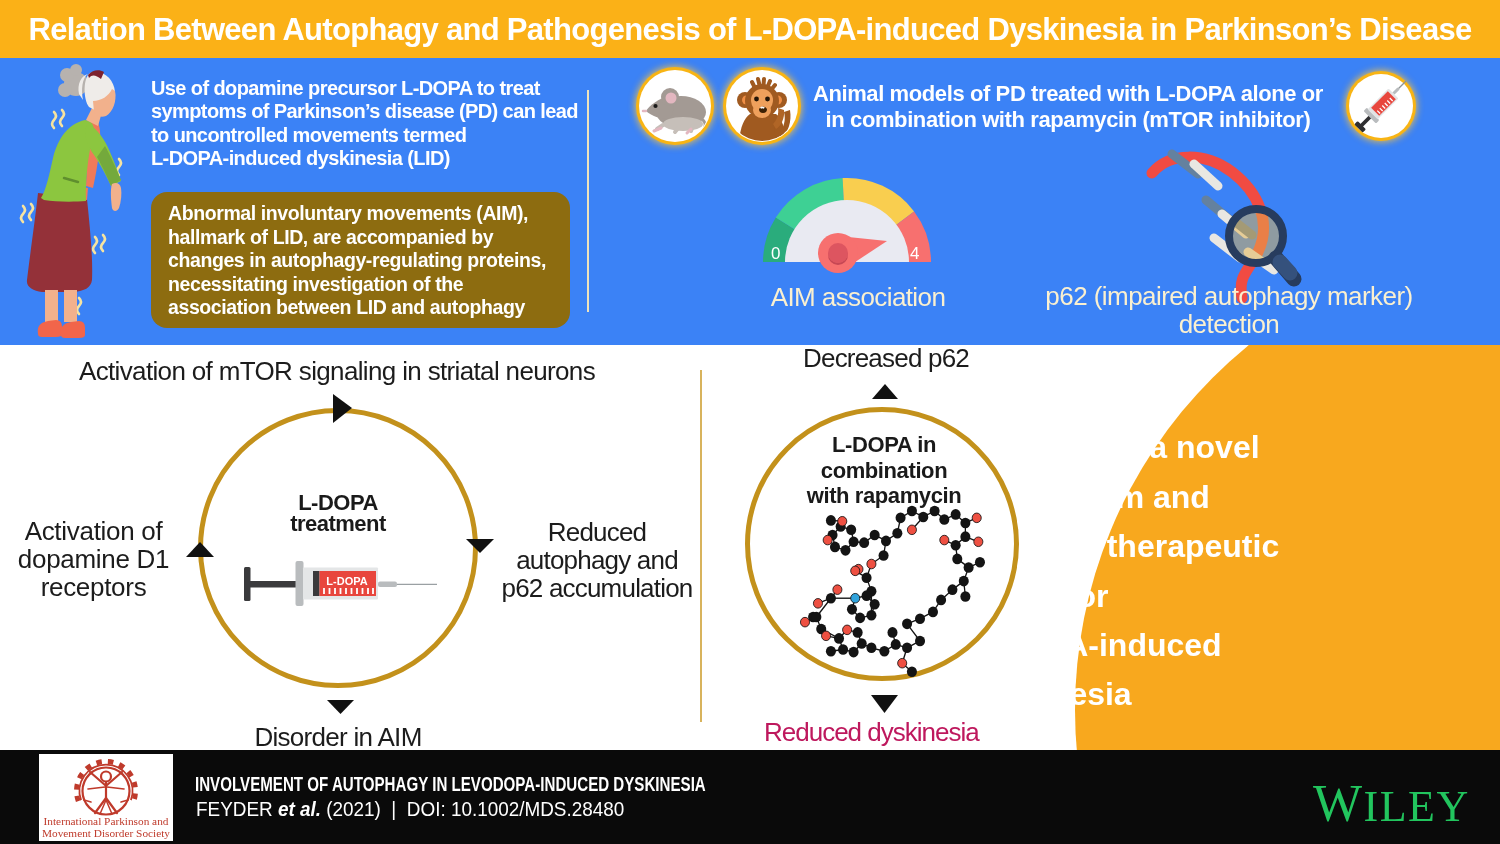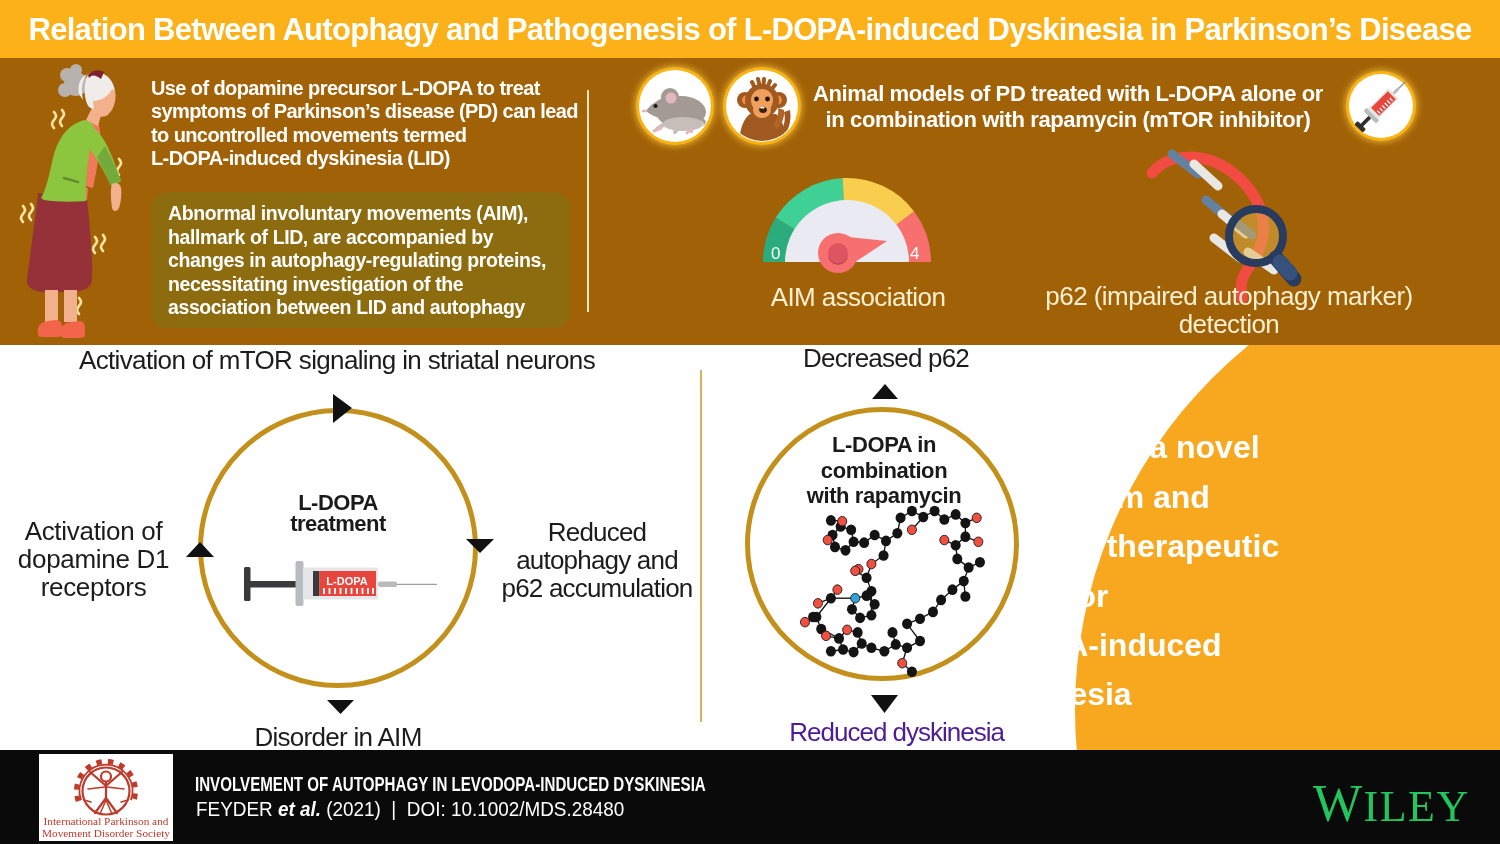--- a/index.html
+++ b/index.html
@@ -2,45 +2,45 @@
 <html><head>
 <meta charset="utf-8">
 <style>
   html,body{margin:0;padding:0;}
   #page{position:relative;width:1500px;height:844px;overflow:hidden;
         font-family:"Liberation Sans",sans-serif;background:#fff;}
   .abs{position:absolute;}
   #hdr{left:0;top:0;width:1500px;height:58px;background:#fbb117;}
   #hdr .t{position:absolute;left:0;top:12px;width:1500px;text-align:center;
       color:#fff;font-weight:bold;font-size:31px;letter-spacing:-0.7px;}
-  #gold{left:0;top:58px;width:1500px;height:287px;background:#a16207;}
+  #gold{left:0;top:58px;width:1500px;height:287px;background:#3b82f6;}
   #white{left:0;top:345px;width:1500px;height:405px;background:#ffffff;}
   #foot{left:0;top:750px;width:1500px;height:94px;background:#0a0a0a;}
   #para1{left:151px;top:19px;width:460px;color:#fff;font-weight:bold;
       font-size:20px;line-height:23.4px;letter-spacing:-0.6px;}
   #dbox{left:151px;top:134px;width:419px;height:136px;background:#8d6c10;border-radius:16px;}
   #dboxtxt{left:168px;top:144px;width:400px;color:#fff;font-weight:bold;
       font-size:19.5px;line-height:23.6px;letter-spacing:-0.4px;}
   #vdiv1{left:587px;top:32px;width:2px;height:222px;background:#efe3bc;}
   #rhead{left:808px;top:23px;width:520px;text-align:center;color:#fff;
       font-weight:bold;font-size:22px;line-height:26px;letter-spacing:-0.4px;}
   .iconcirc{border-radius:50%;background:#fff;box-shadow:0 0 0 3px #f8b414, 0 0 7px 4px rgba(252,195,60,0.85);}
   #aimlabel{left:738px;top:225px;width:240px;text-align:center;color:#faf0d0;font-size:26px;line-height:28px;letter-spacing:-0.6px;}
   #p62label{left:1019px;top:224px;width:420px;text-align:center;color:#faf0d0;font-size:26px;line-height:28px;letter-spacing:-0.55px;}
-  #mtorlab{left:77px;top:0px;width:520px;text-align:center;color:#1c1c1c;font-size:26px;line-height:30px;letter-spacing:-0.65px;}
+  #mtorlab{left:77px;top:11px;width:520px;text-align:center;color:#1c1c1c;font-size:26px;line-height:30px;letter-spacing:-0.65px;}
   #circ1{left:198px;top:63px;width:280px;height:280px;border-radius:50%;border:5px solid #c3911b;box-sizing:border-box;}
   #circ2{left:745px;top:62px;width:274px;height:274px;border-radius:50%;border:5px solid #c3911b;box-sizing:border-box;}
   #ldopatx{left:238px;top:147px;width:200px;text-align:center;color:#1a1a1a;font-weight:bold;font-size:22px;line-height:21px;letter-spacing:-0.5px;}
   #leftlab{left:6px;top:172px;width:175px;text-align:center;color:#1c1c1c;font-size:26px;line-height:28px;letter-spacing:-0.3px;}
   #rightlab{left:487px;top:173px;width:220px;text-align:center;color:#1c1c1c;font-size:26px;line-height:28px;letter-spacing:-0.8px;}
   #incaim{left:238px;top:378px;width:200px;text-align:center;color:#1c1c1c;font-size:26px;line-height:28px;letter-spacing:-0.7px;}
   #vdiv2{left:700px;top:25px;width:2px;height:352px;background:#d8b35c;}
   #decp62{left:786px;top:-1px;width:200px;text-align:center;color:#1c1c1c;font-size:26px;line-height:28px;letter-spacing:-0.8px;}
   #ldoparap{left:784px;top:87px;width:200px;text-align:center;color:#1a1a1a;font-weight:bold;font-size:22px;line-height:25.5px;letter-spacing:-0.4px;}
-  #reddysk{left:764px;top:373px;width:240px;text-align:right;color:#4c1d95;font-size:26px;line-height:28px;letter-spacing:-1px;}
+  #reddysk{left:764px;top:373px;width:240px;text-align:left;color:#be185d;font-size:26px;line-height:28px;letter-spacing:-1px;}
   #bigcirc{left:1075px;top:-105px;width:940px;height:940px;border-radius:50%;background:#f8a81e;
       clip-path:inset(105px 0 0 0);}
   #impair{left:968px;top:29px;width:502px;text-align:left;color:#fff;font-weight:bold;
      font-size:32px;line-height:49.4px;}
   #ftext1{left:195px;top:22px;color:#fff;font-weight:bold;font-size:21px;transform:scaleX(0.72);transform-origin:left top;white-space:nowrap;}
   #ftext2{left:196px;top:47px;color:#fff;font-size:21px;font-weight:normal;transform:scaleX(0.9);transform-origin:left top;white-space:nowrap;}
   #logobox{left:39px;top:4px;width:134px;height:87px;background:#fff;}
   #wiley{left:1313px;top:24px;width:165px;text-align:left;color:#22c55e;
      font-family:"Liberation Serif",serif;font-size:45px;letter-spacing:1.5px;}
 </style>

